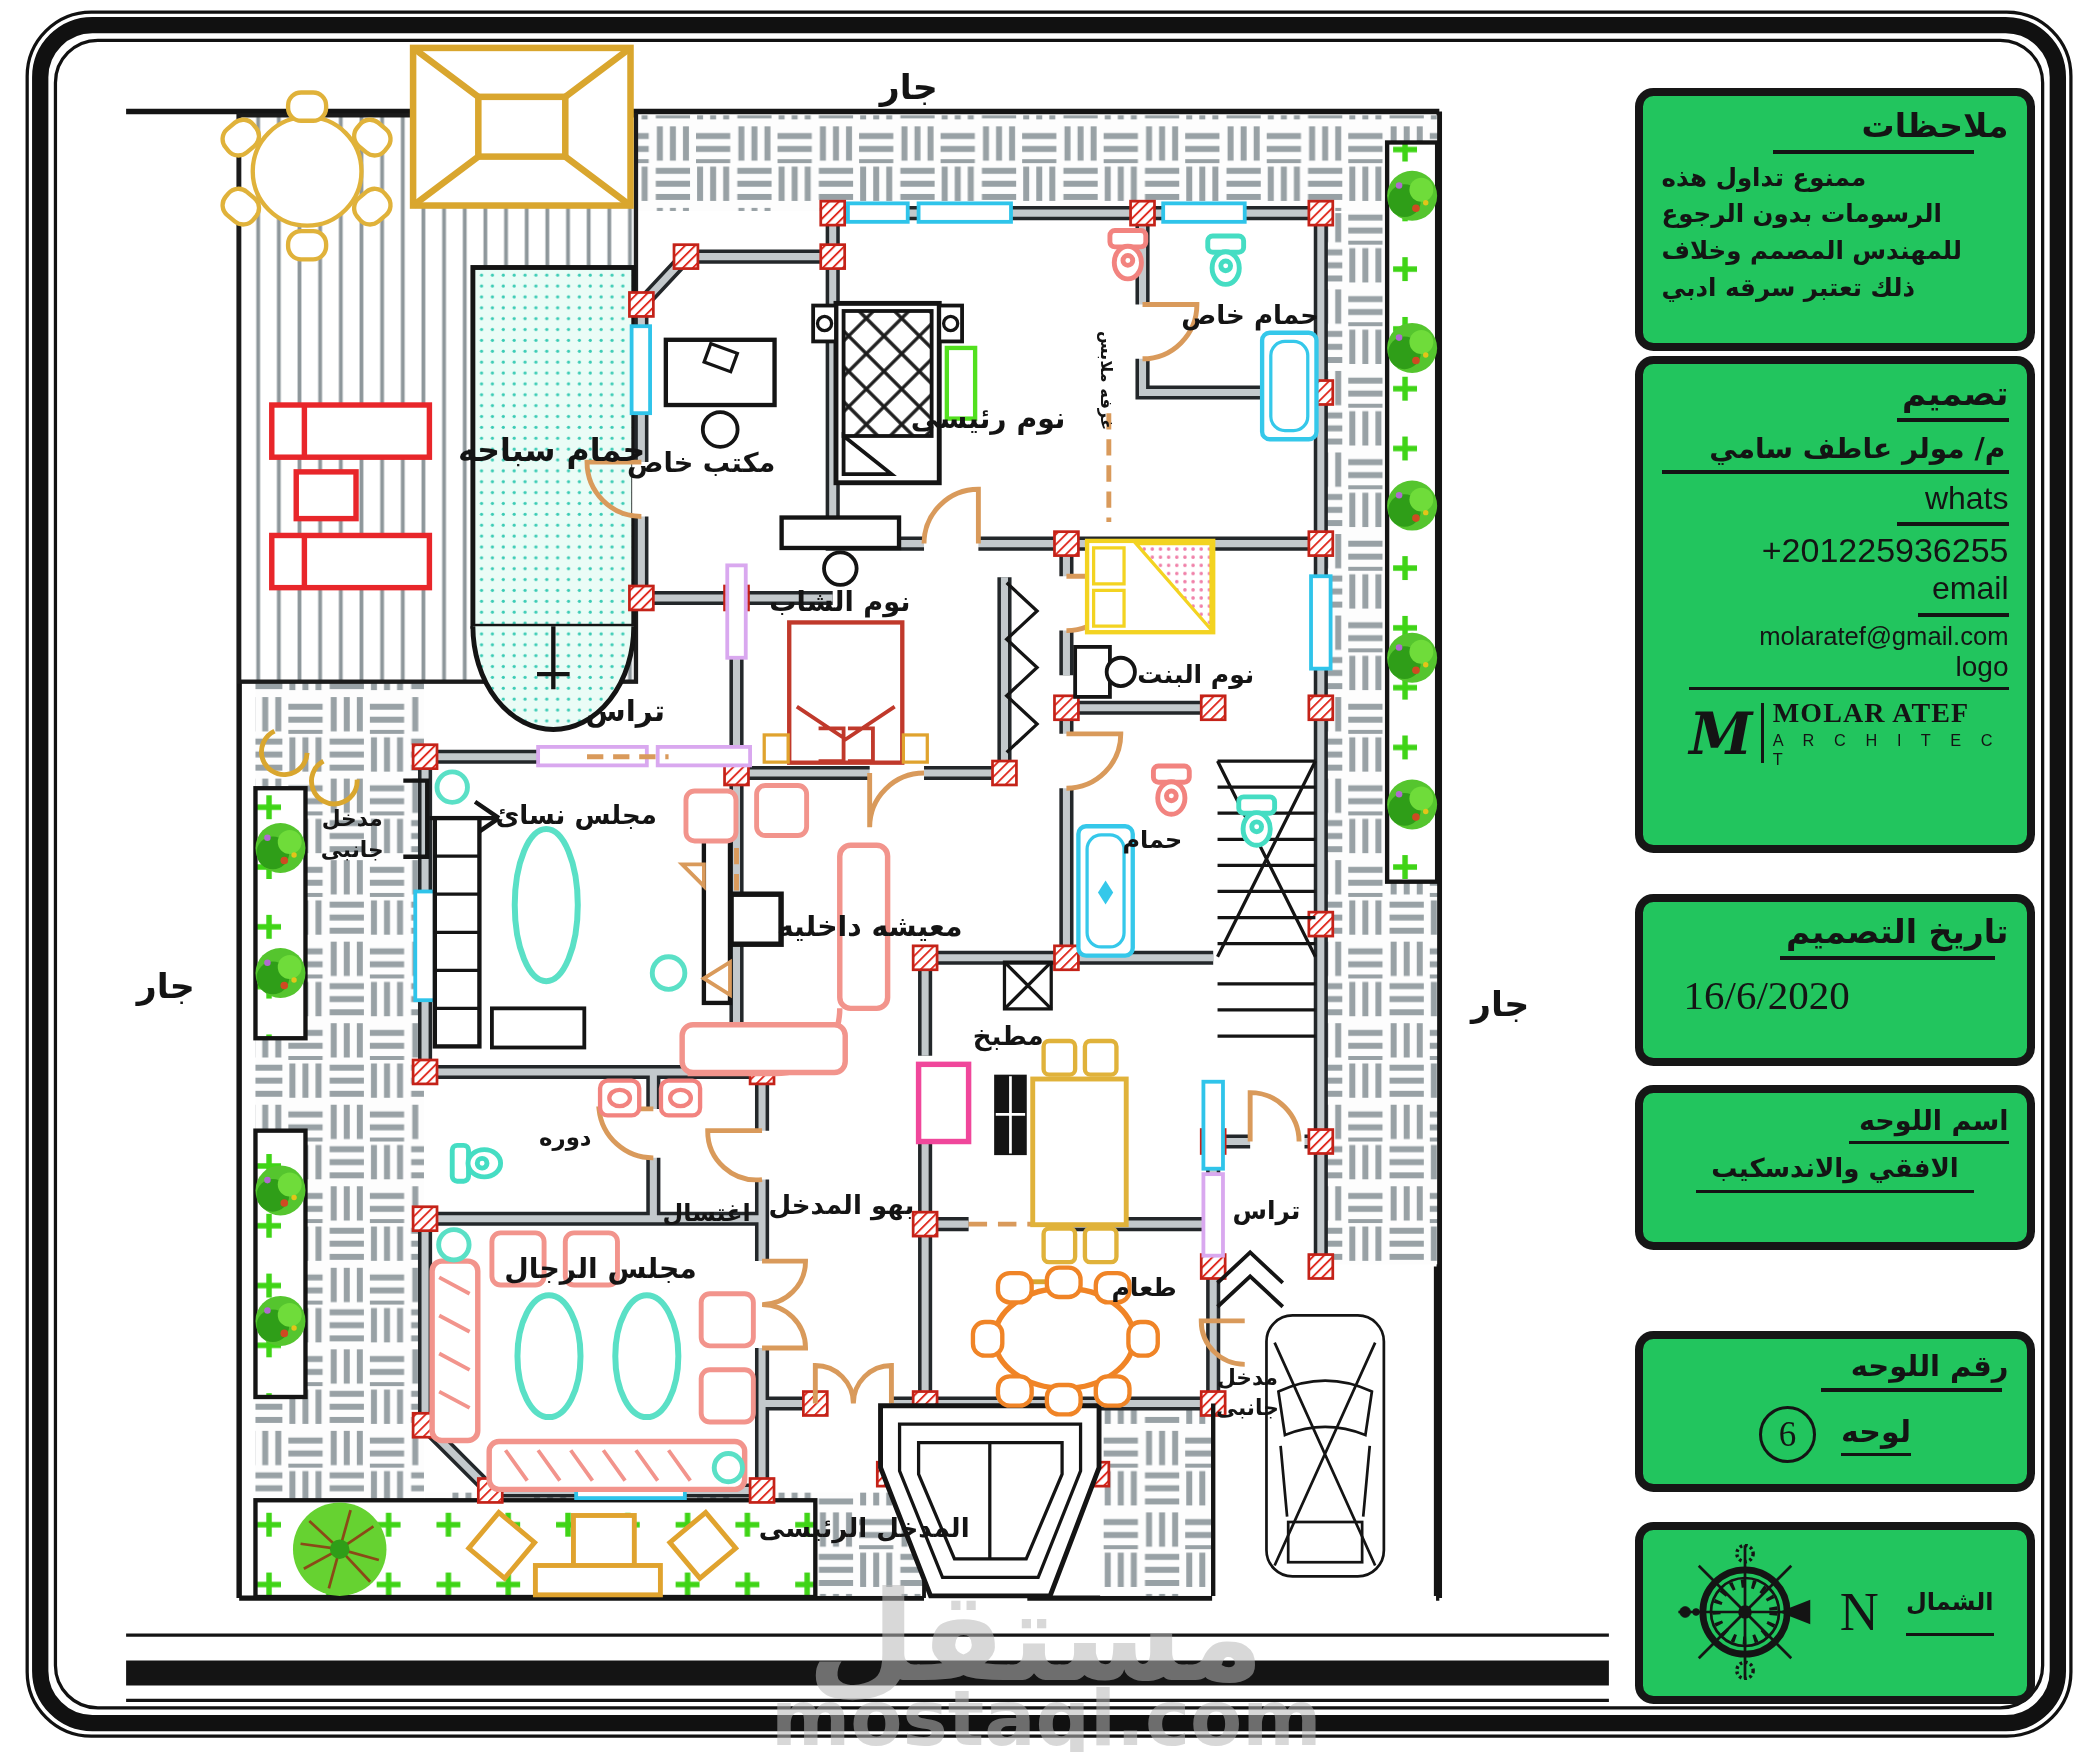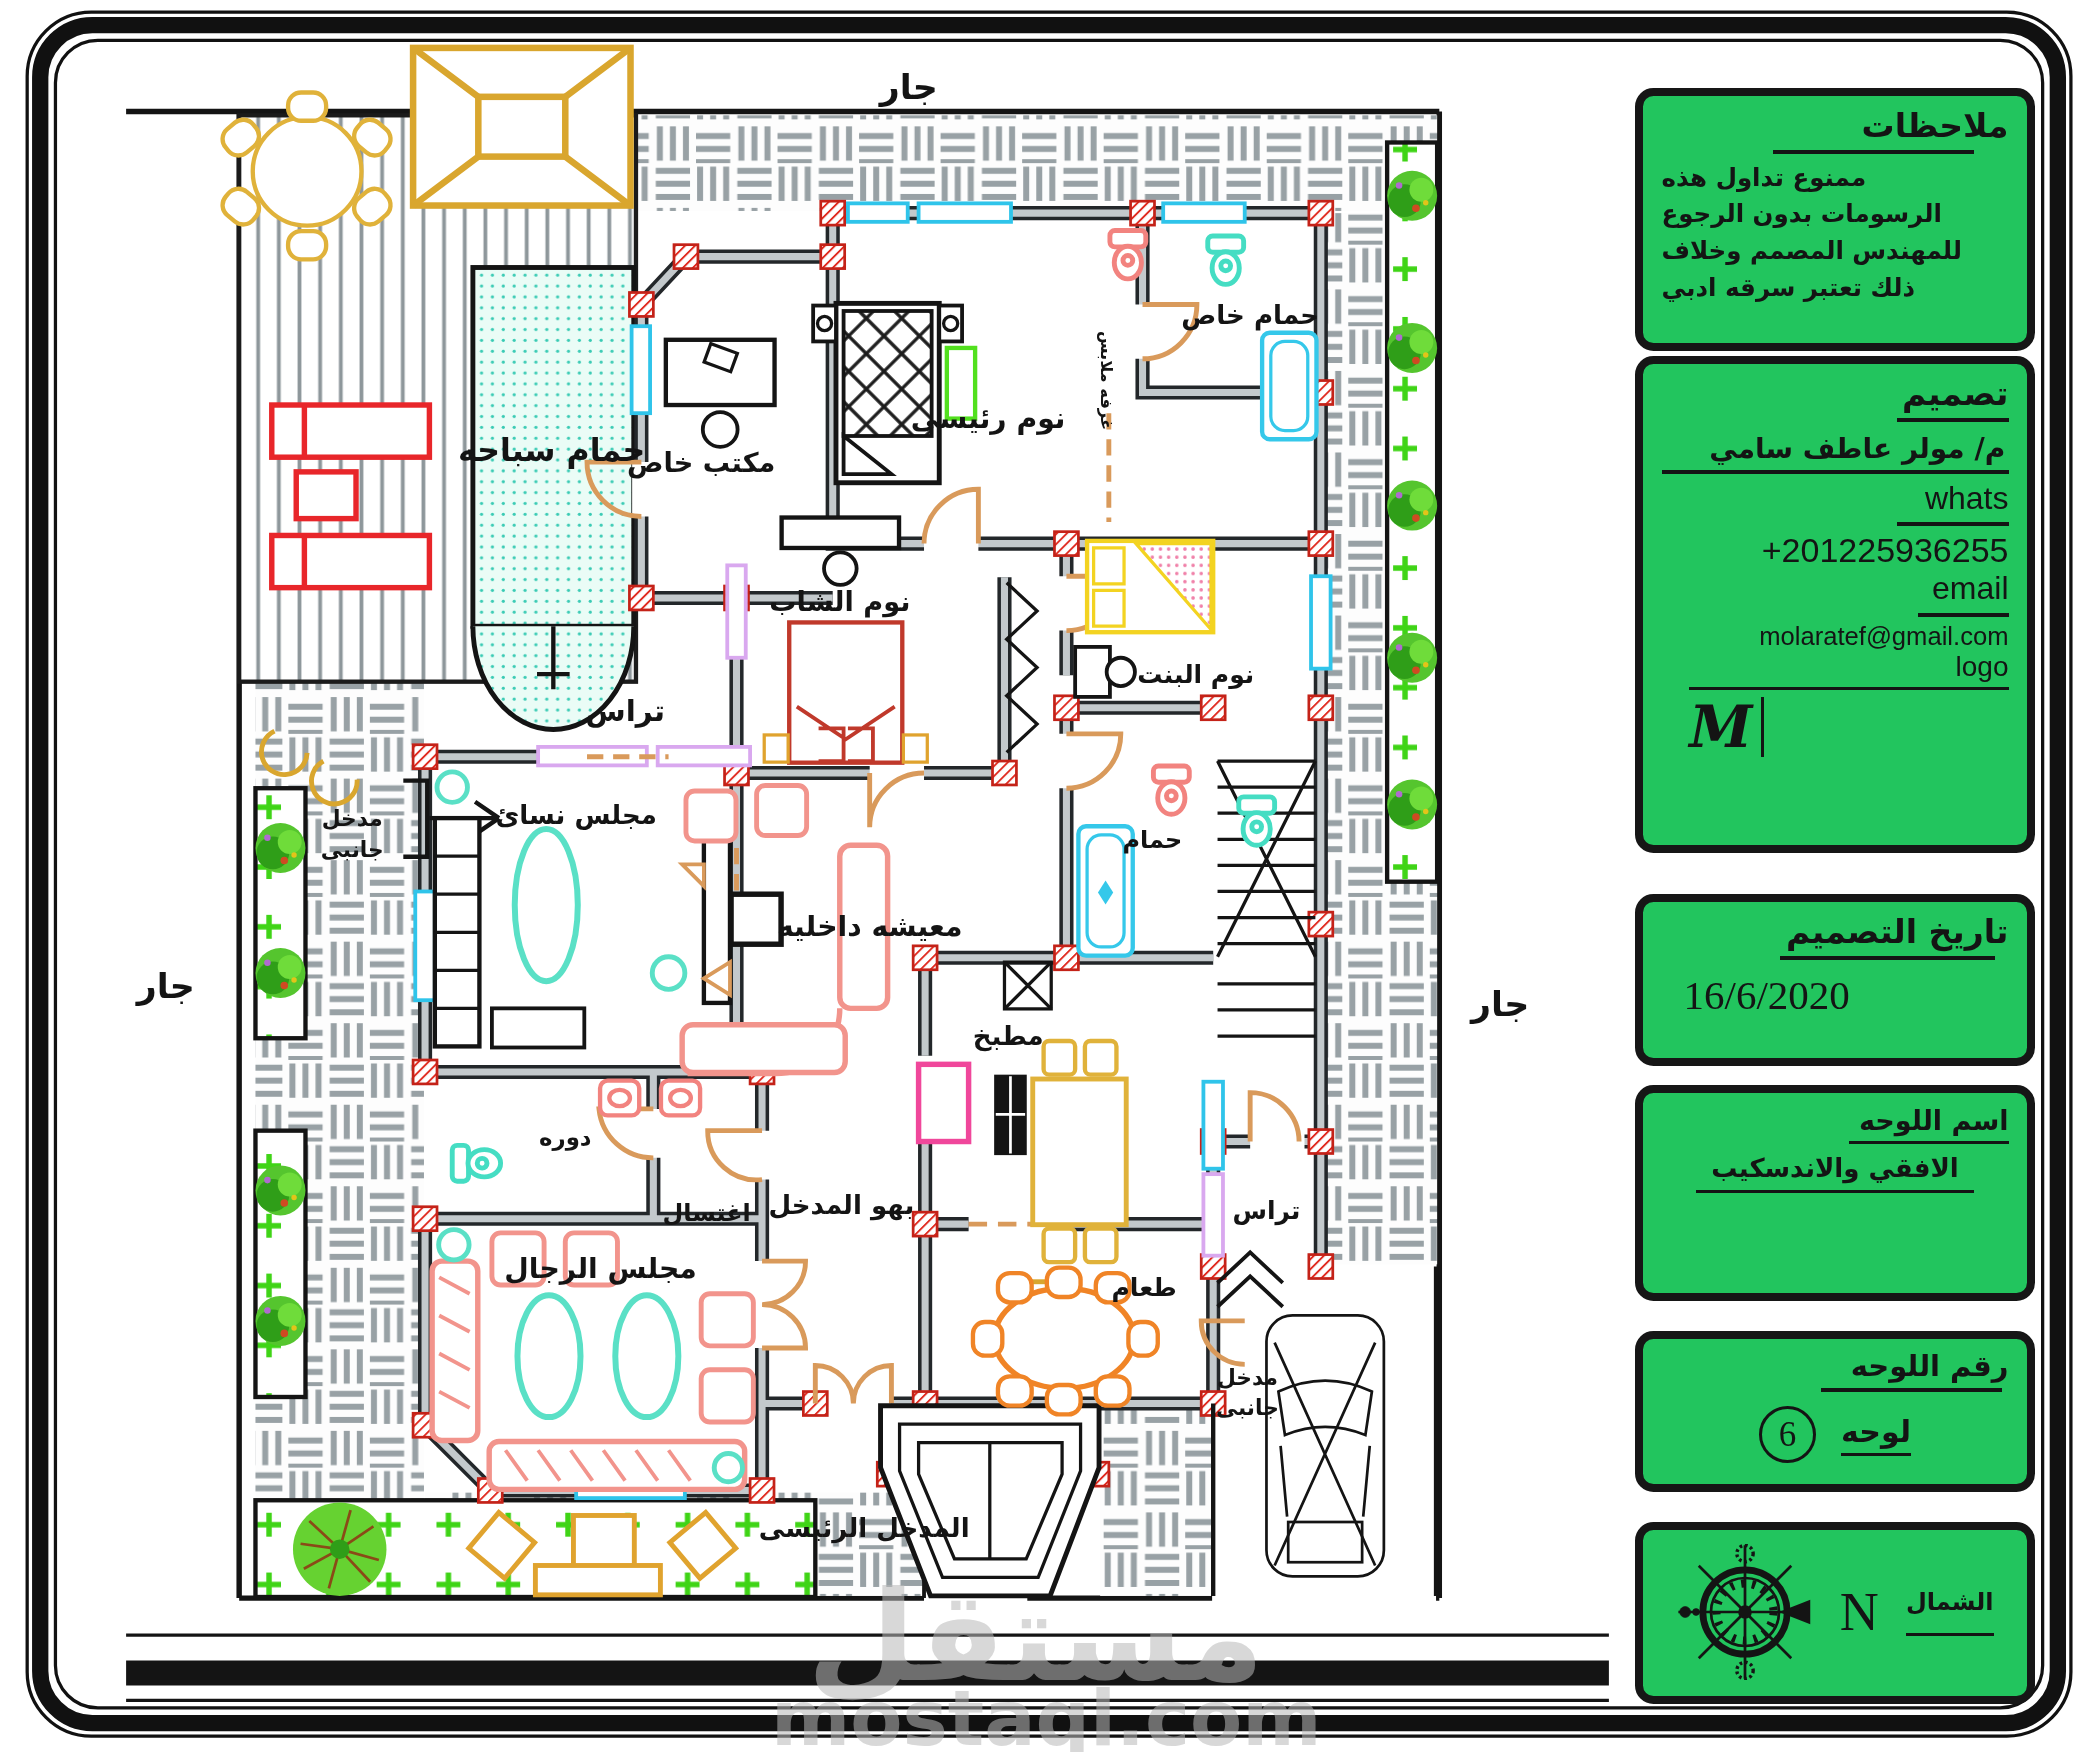--- a/index.html
+++ b/index.html
@@ -483,30 +483,34 @@
   <div class="lat whats">whats</div>
   <div class="rule" style="width:32%;margin-left:auto;"></div>
   <div class="lat phone">+201225936255</div>
   <div class="lat whats">email</div>
   <div class="rule" style="width:26%;margin-left:auto;"></div>
   <div class="lat emailv">molaratef@gmail.com</div>
   <div class="lat logolbl">logo</div>
   <div class="logo-row">
     <span class="logo-m">M</span>
     <span class="logo-bar"></span>
+    <span>
+      <div class="logo-name">MOLAR ATEF</div>
+      <div class="logo-sub">A R C H I T E C T</div>
+    </span>
   </div>
 </div>
 
 <div class="tb" style="top:894px;height:172px;">
   <h3>تاريخ التصميم</h3>
   <div class="rule" style="width:62%;margin-right:4%;"></div>
   <div class="datev">16/6/2020</div>
 </div>
 
-<div class="tb" style="top:1085px;height:216px;">
+<div class="tb" style="top:1085px;height:165px;">
   <div class="sn1" style="width:46%;margin-right:0;margin-left:auto;direction:rtl;text-align:right;border-bottom-width:3.8px;margin-top:2.2px;">اسم اللوحه</div>
   <div class="sn2">الافقي والاندسكيب</div>
 </div>
 
 <div class="tb" style="top:1331px;height:161px;">
   <h3 style="font-size:29px;">رقم اللوحه</h3>
   <div class="rule" style="width:52%;margin-right:2%;"></div>
   <div class="num-row">
     <span class="num-lbl">لوحه</span>
     <span class="num-circ">6</span>

